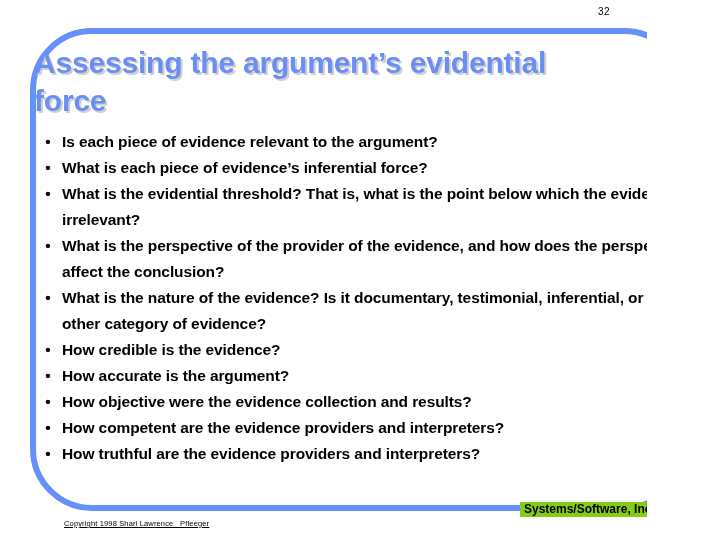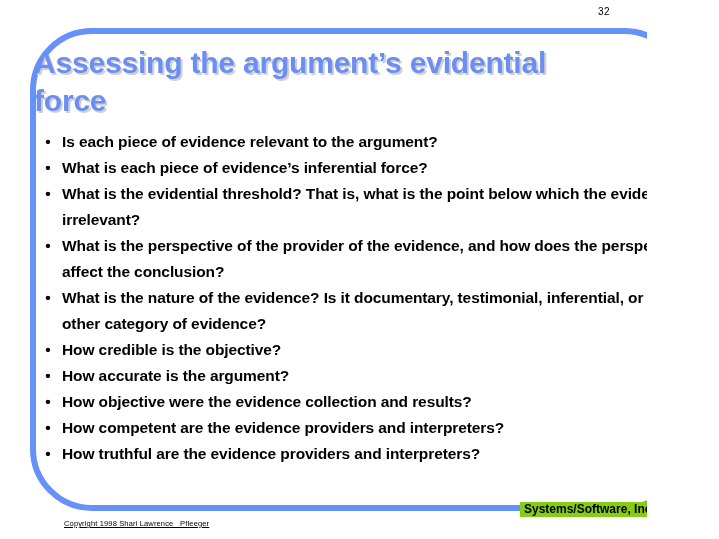--- a/index.html
+++ b/index.html
@@ -150,21 +150,21 @@
       <div class="bullet-row">
         <span class="dot">•</span>
         <span class="btext">What is the perspective of the provider of the evidence, and how does the perspective affect the conclusion?</span>
       </div>
       <div class="bullet-row">
         <span class="dot">•</span>
         <span class="btext">What is the nature of the evidence?  Is it documentary, testimonial, inferential, or some other category of evidence?</span>
       </div>
       <div class="bullet-row">
         <span class="dot">•</span>
-        <span class="btext">How credible is the objective?</span>
+        <span class="btext">How credible is the evidence?</span>
       </div>
       <div class="bullet-row">
         <span class="dot">•</span>
         <span class="btext">How accurate is the argument?</span>
       </div>
       <div class="bullet-row">
         <span class="dot">•</span>
         <span class="btext">How objective were the evidence collection and results?</span>
       </div>
       <div class="bullet-row">

